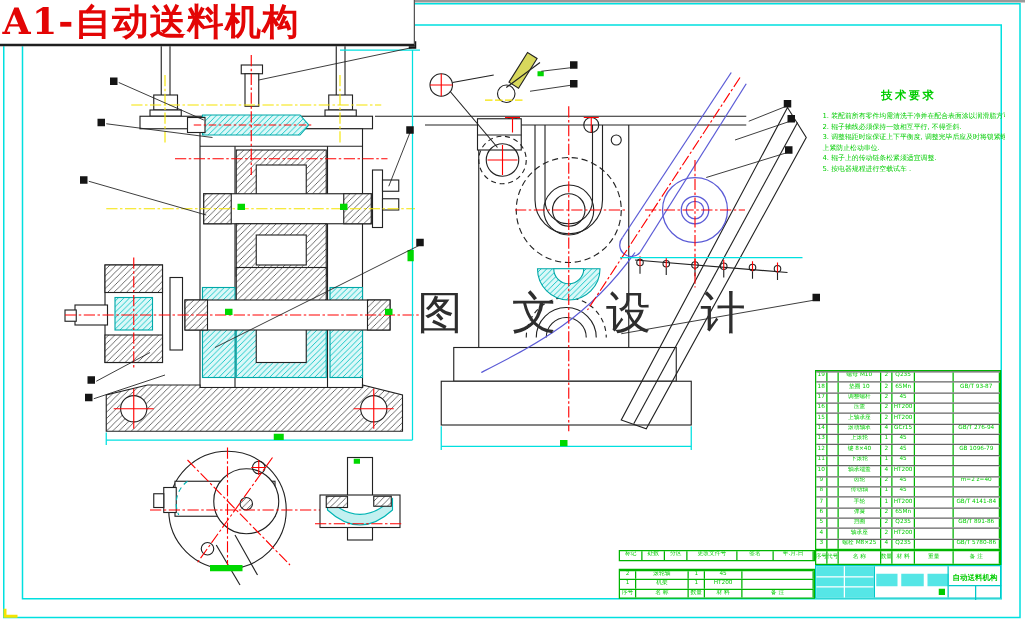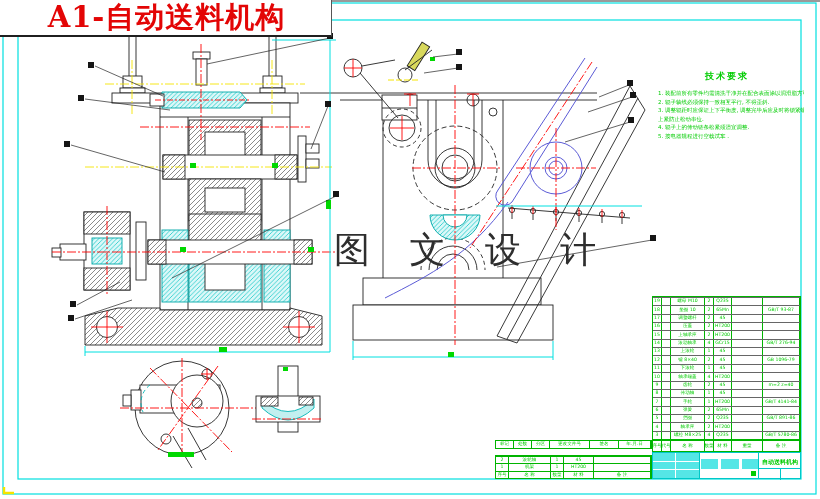--- a/index.html
+++ b/index.html
@@ -4,21 +4,21 @@
 <style>
   html,body{margin:0;padding:0;background:#fff;}
   #stage{position:relative;width:820px;height:499px;background:#ffffff;overflow:hidden;
          font-family:"DejaVu Sans","Liberation Sans",sans-serif;}
   #stage svg{position:absolute;left:0;top:0;}
   .ovl{position:absolute;}
   
   #topline{left:0;top:0;width:820px;height:2px;background:#9a9a9a;}
   
   #titlebox{left:0;top:0;width:332px;height:37px;background:#ffffff;
-            border-bottom:2px solid #1f1f1f;border-right:1px solid #555;box-sizing:border-box;text-align:center;}
+            border-bottom:2px solid #1f1f1f;border-right:1px solid #555;box-sizing:border-box;}
   #titlebox .t{color:#e30505;font-weight:bold;font-size:29px;line-height:34px;
                letter-spacing:1px;white-space:nowrap;padding-left:2px;font-family:"DejaVu Serif","Liberation Serif",serif;}
   
   #watermark{left:334px;top:226px;width:260px;color:#2e2e2e;font-size:36px;
              letter-spacing:14px;white-space:nowrap;font-family:"DejaVu Serif","Liberation Serif",serif;}
   
   #tech{left:658px;top:70px;width:146px;color:#00cc00;}
   #tech .hd{font-size:9px;font-weight:bold;text-align:center;width:110px;margin-left:14px;margin-bottom:6px;letter-spacing:2px;}
   #tech .ln{font-size:5.5px;line-height:8.6px;white-space:nowrap;overflow:hidden;}
   

